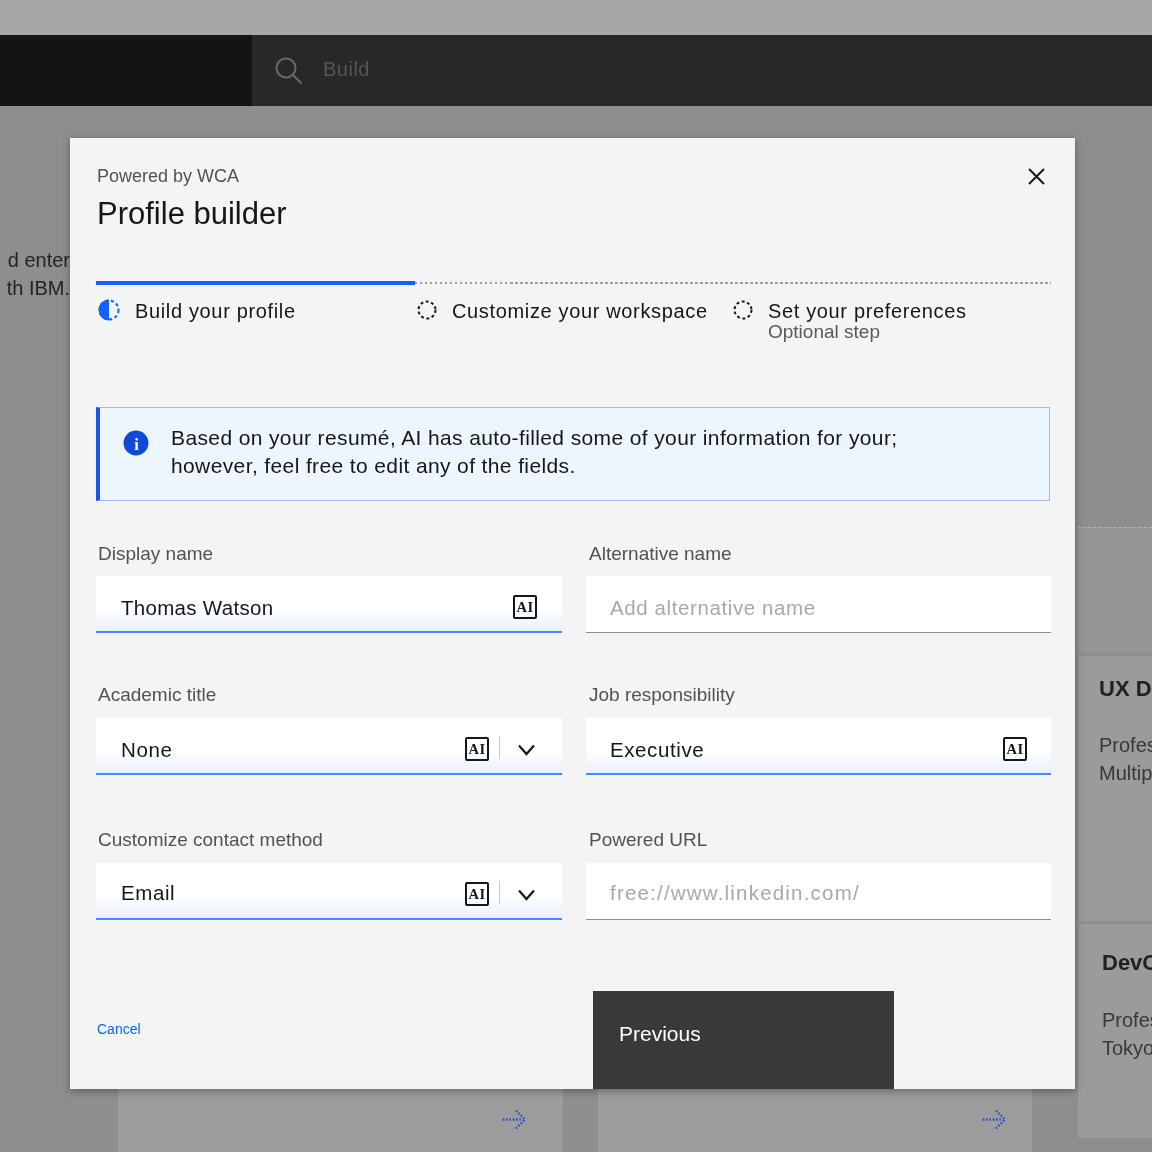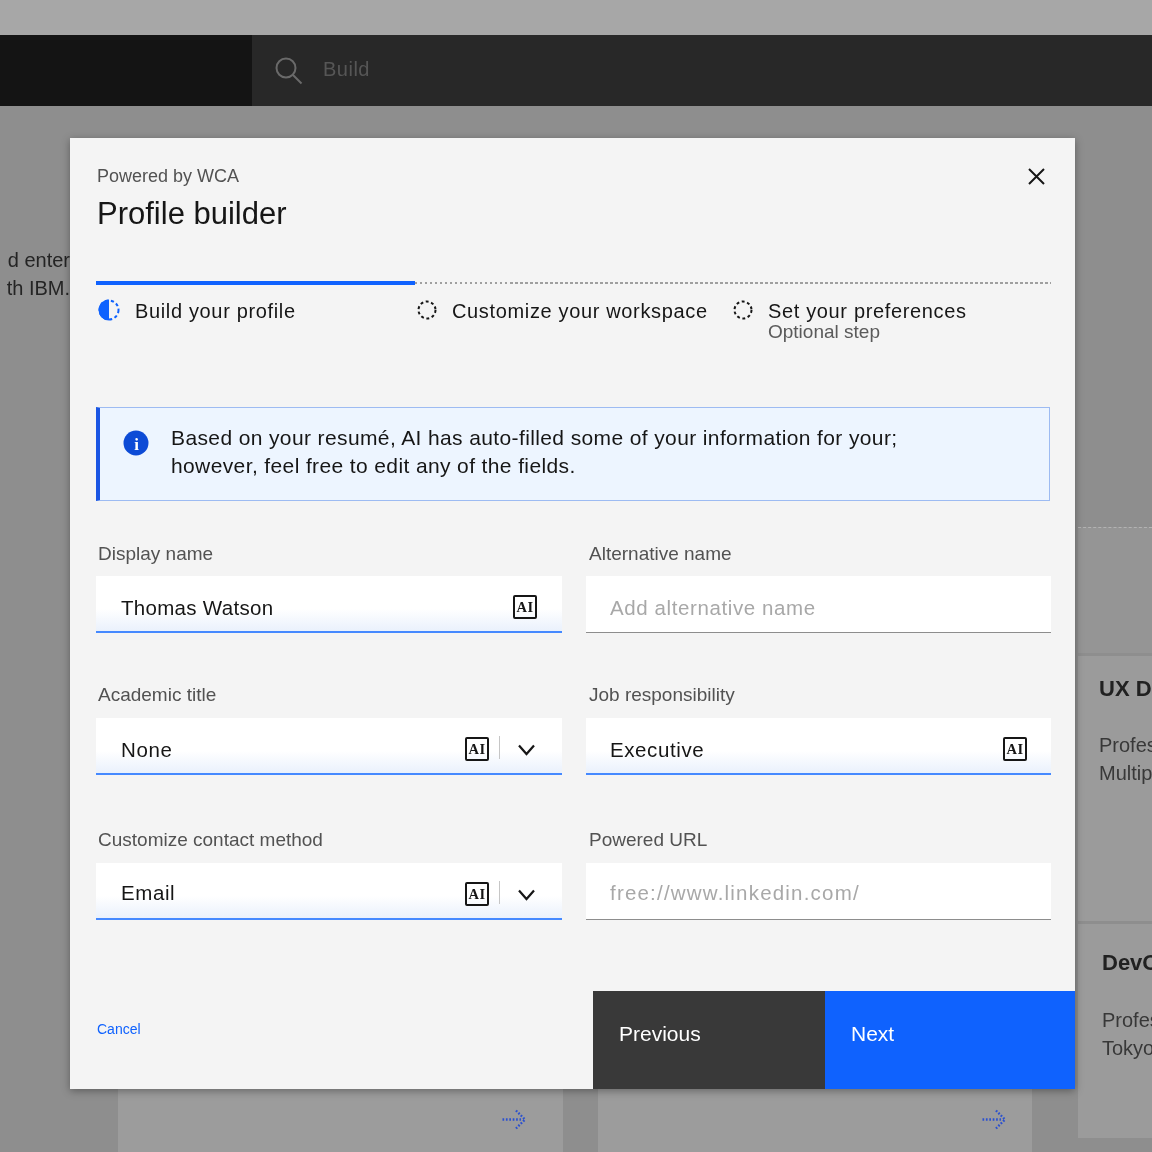--- a/index.html
+++ b/index.html
@@ -114,15 +114,14 @@
         <path d="M1 1.5 L8.5 10 L16 1.5" stroke="#161616" stroke-width="2.2"></path>
       </svg>
   </div>
   <div class="abs" style="left:519px;top:691px;font-size:19px;color:#525252;">Powered URL</div>
   <div class="abs" style="left:516px;top:725px;width:465px;height:57px;background:#ffffff;border-bottom:1px solid #8d8d8d;">
     <div style="position:absolute;left:24px;top:18px;font-size:20.5px;letter-spacing:1.2px;color:#a8a8a8;">free://www.linkedin.com/</div>
   </div>
 
   <div class="abs" style="left:27px;top:883px;font-size:14px;color:#0f62fe;">Cancel</div>
   <div class="abs" style="left:503px;top:853px;width:301px;height:98px;background:#393939;color:#ffffff;font-size:21px;padding:31px 8px 0 26px;margin-left:20px;">Previous</div>
-  <div class="abs" style="left:755px;top:853px;width:250px;height:98px;background:#0f62fe;color:#ffffff;font-size:21px;padding:31px 0 0 26px;">Next</div>
 
 </div>
 
 </body></html>

